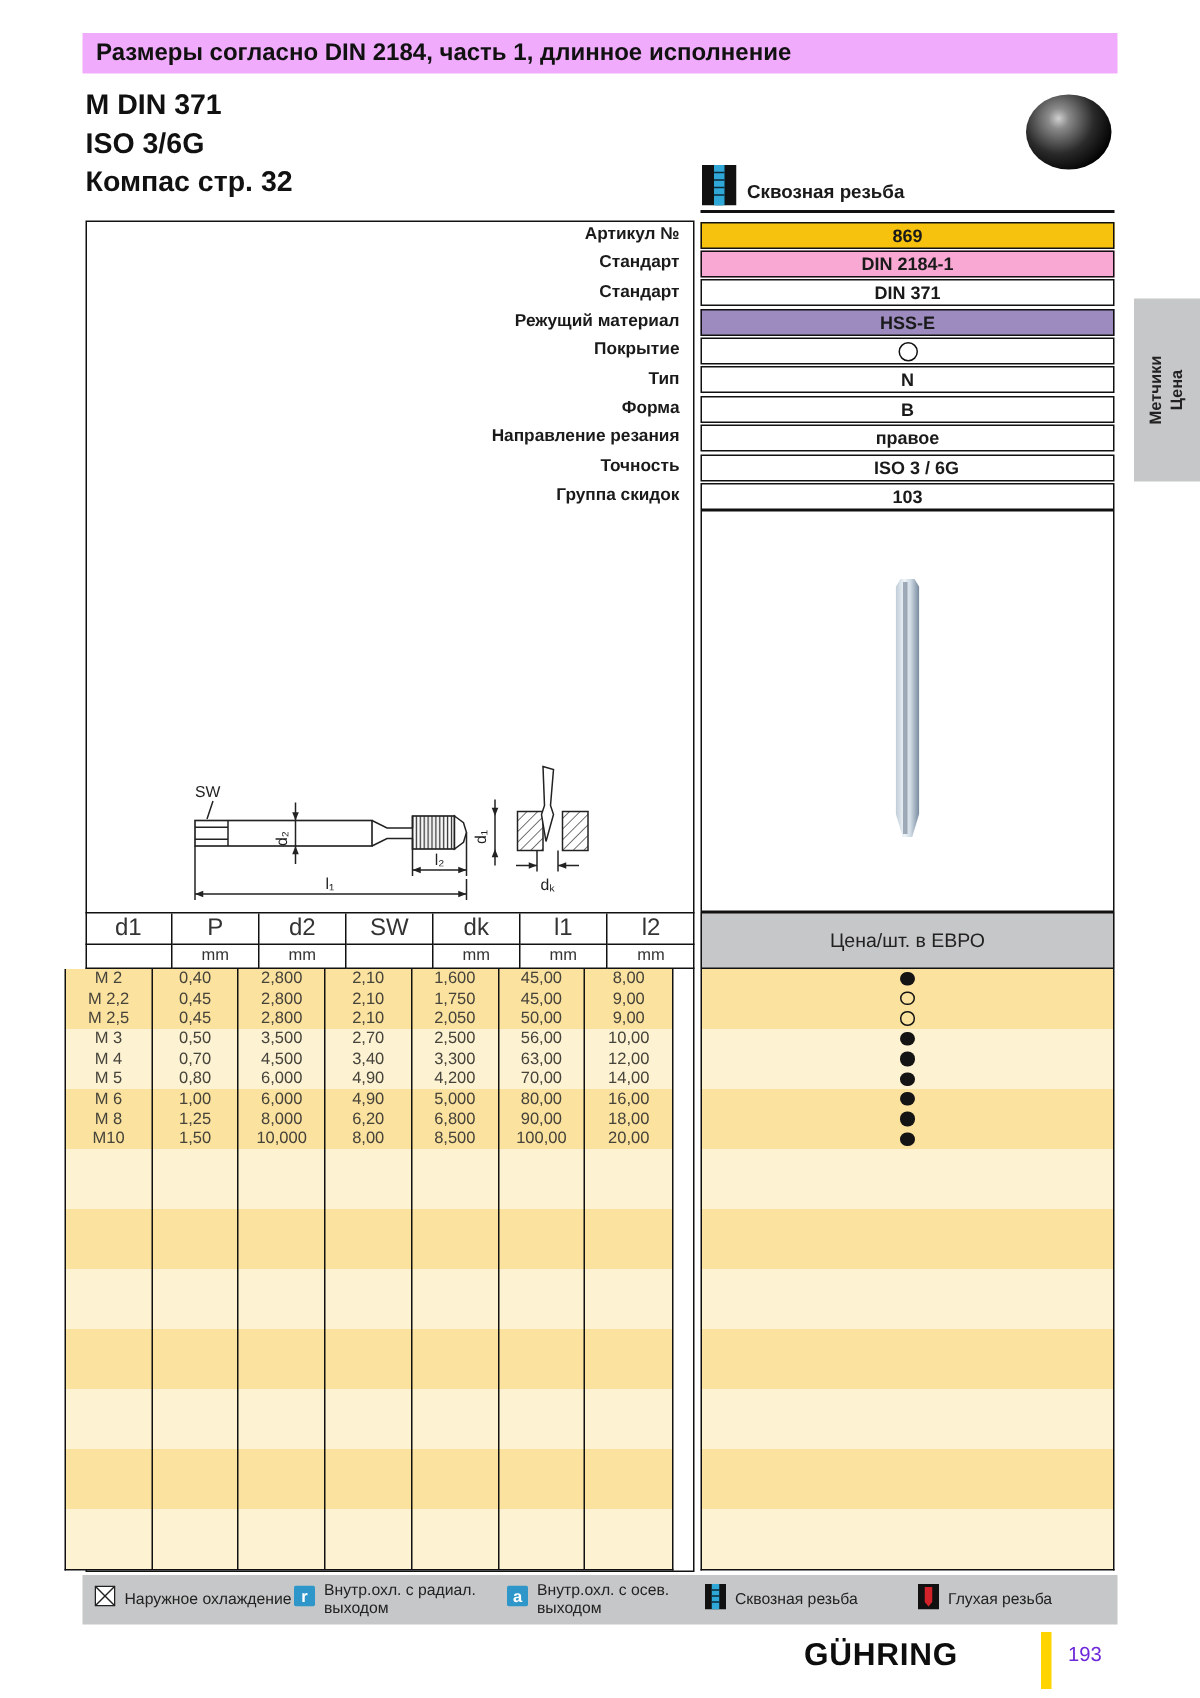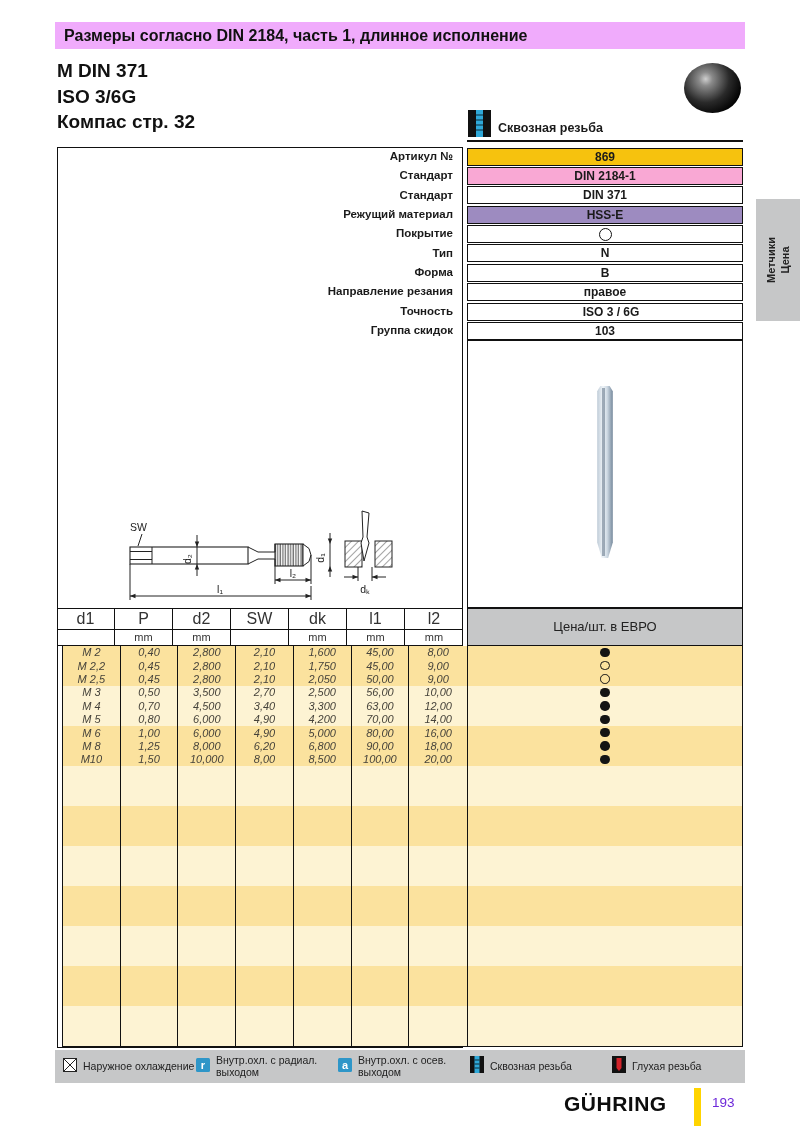--- a/index.html
+++ b/index.html
@@ -44,22 +44,22 @@
   
   #dim-head,#dim-units{position:absolute;left:57px;width:406px;display:grid;grid-template-columns:repeat(7,1fr);}
   #dim-head{top:608px;height:22px;border-top:1.2px solid #111;}
   #dim-units{top:630px;height:15.5px;}
   #dim-head .hcell,#dim-units .ucell{border-right:1px solid #111;display:flex;align-items:center;justify-content:center;color:#333;}
   #dim-head .hcell{font-size:16px;border-bottom:1px solid #111;}
   #dim-units .ucell{font-size:11px;border-bottom:1.5px solid #111;}
   #dim-head .hcell:last-child,#dim-units .ucell:last-child{border-right:none;}
 
   .striped{background:repeating-linear-gradient(to bottom,#fbe29e 0px,#fbe29e 40px,#fdf3d3 40px,#fdf3d3 80px);}
-  #dim-body{position:absolute;left:62px;top:645.5px;width:406px;height:401px;border-left:1.5px solid #111;
-            border-right:1.5px solid #111;border-bottom:1.5px solid #111;display:grid;grid-template-columns:repeat(7,1fr);font-style:italic;}
+  #dim-body{position:absolute;left:43px;top:645.5px;width:406px;height:401px;border-left:1.5px solid #111;
+            border-right:1.5px solid #111;border-bottom:1.5px solid #111;display:grid;grid-template-columns:repeat(7,1fr);}
   .dim-col{border-right:1px solid #111;}
   .dim-col:last-child{border-right:none;}
   .dcell{height:13.4px;display:flex;align-items:center;justify-content:center;font-size:11px;color:#46433b;}
 
   
   #photo-box{position:absolute;left:467px;top:340px;width:276px;height:268px;border:1.5px solid #111;background:#fff;}
   .tap-photo{position:absolute;left:124px;top:45px;width:26px;height:172px;
       background:linear-gradient(90deg,#7e93a7 0%,#b7c5d2 16%,#eff4f8 42%,#cfdae4 58%,#6e8296 82%,#a3b3c2 100%);
       clip-path:polygon(32% 0,68% 0,80% 3%,80% 91%,62% 100%,38% 100%,20% 91%,20% 3%);}
   .tap-flute{position:absolute;left:10px;top:2px;width:2.5px;height:168px;background:#5d7083;opacity:.55;}
@@ -81,21 +81,21 @@
   .legend-item:nth-child(4){left:415px;}
   .legend-item:nth-child(5){left:557px;}
   .legend-label{font-size:10.5px;line-height:11.5px;color:#222;}
 
   
   #sidebar-tab{position:absolute;left:756px;top:199px;width:44px;height:122px;background:#c6c7c8;}
   #sidebar-tab .rot{position:absolute;left:50%;top:50%;width:122px;transform:translate(-50%,-50%) rotate(-90deg);
                     text-align:center;font-weight:bold;font-size:11px;line-height:14px;color:#222;}
 
   
-  #brand{position:absolute;left:564px;top:1092px;font-weight:900;font-size:21px;letter-spacing:.5px;color:#0d0d0d;}
+  #brand{position:absolute;left:536px;top:1092px;font-weight:900;font-size:21px;letter-spacing:.5px;color:#0d0d0d;}
   #footer-bar{position:absolute;left:694px;top:1088px;width:7px;height:38px;background:#ffd400;}
   #page-num{position:absolute;left:712px;top:1095px;font-size:13.5px;color:#6d28d9;}
 </style>
 </head>
 <body>
 
 <div id="page">
 
   <div id="header-bar">Размеры согласно DIN 2184, часть 1, длинное исполнение</div>
 

